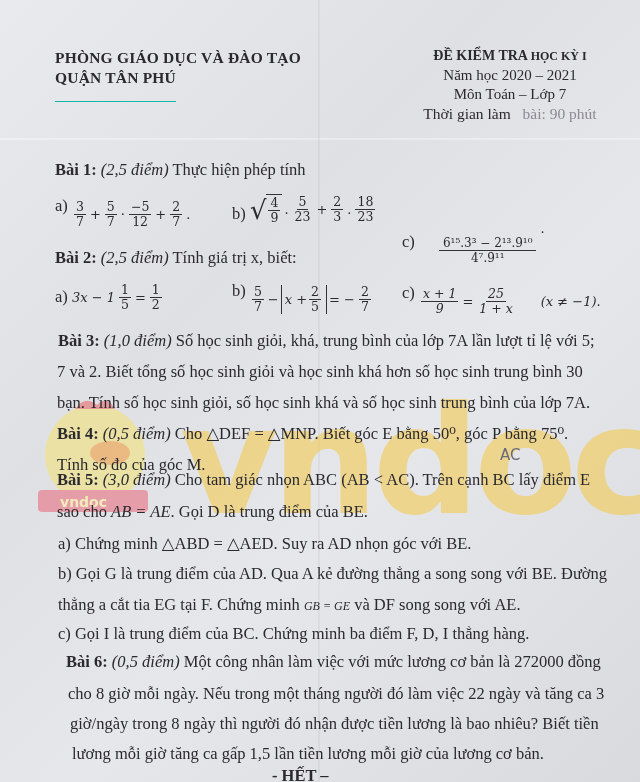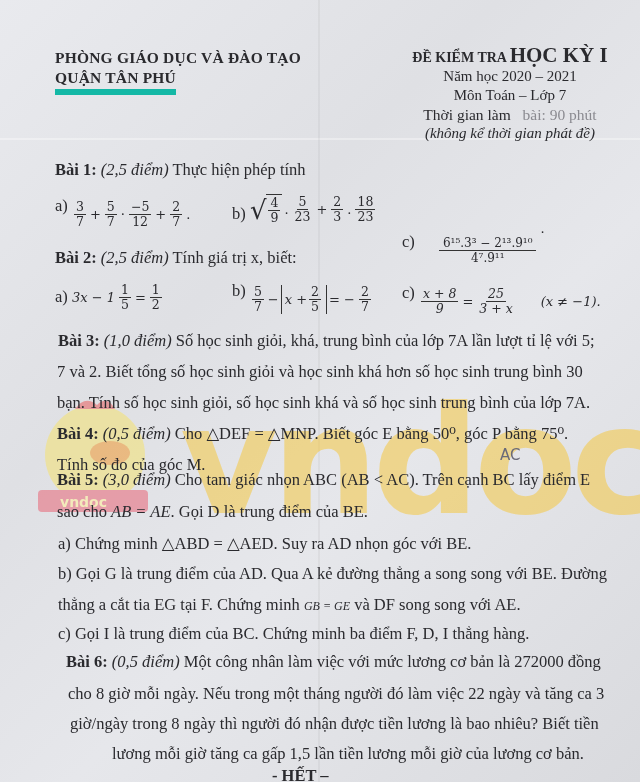--- a/index.html
+++ b/index.html
@@ -5,24 +5,24 @@
   html, body { margin:0; padding:0; }
   body {
     width:640px; height:782px; overflow:hidden; position:relative;
     background: linear-gradient(135deg, #e9eaee 0%, #dfe0e4 35%, #e6e7eb 60%, #d9dade 100%);
     font-family: "Liberation Serif", "DejaVu Serif", serif;
     color:#2a2a2e;
   }
   .crease { position:absolute; background:rgba(255,255,255,0.35); }
   .abs { position:absolute; white-space:nowrap; }
   .hdr-left { left:55px; top:48px; width:270px; text-align:left; font-weight:bold; font-size:15.5px; line-height:20px; letter-spacing:0.2px; }
-  .hdr-left .l2 { display:inline-block; border-bottom:6px solid #14b8a6; padding-bottom:1px; }
+  .hdr-left .l2 { display:inline-block; border-bottom:1px solid #14b8a6; padding-bottom:13px; }
   .hdr-right { left:390px; top:46px; width:240px; text-align:center; line-height:19px; }
   .hdr-right .t1 { font-weight:bold; font-size:14px; }
-  .hdr-right .t1 b { font-size:21px; }
+  .hdr-right .t1 b { font-size:12px; }
   .hdr-right .t2, .hdr-right .t3 { font-weight:normal; font-size:15px; }
   .hdr-right .t4 { font-size:15.5px; }
   .hdr-right .t4 .faint { color:#8a8a90;padding-left:8px; }
   .hdr-right .t5 { font-style:italic; font-size:15px; }
   .txt { font-size:16.5px; }
   .bai { font-weight:bold; }
   .pts { font-style:italic; }
   .math { font-family:"DejaVu Serif", serif; font-size:13px; display:inline-flex; align-items:center; gap:2px; }
   .frac { display:inline-flex; flex-direction:column; align-items:center; vertical-align:middle; margin:0 2px; font-size:12.5px; line-height:14px; }
   .frac .n { border-bottom:1px solid #333; padding:0 2px; }
@@ -56,21 +56,20 @@
 
 <div class="abs hdr-left">
   <div>PHÒNG GIÁO DỤC VÀ ĐÀO TẠO</div>
   <div><span class="l2">QUẬN TÂN PHÚ</span></div>
 </div>
 <div class="abs hdr-right">
   <div class="t1"><span>ĐỀ KIỂM TRA </span><b>HỌC KỲ I</b></div>
   <div class="t2">Năm học 2020 – 2021</div>
   <div class="t3">Môn Toán – Lớp 7</div>
   <div class="t4"><span>Thời gian làm </span><span class="faint">bài: 90 phút</span></div>
-  <div class="t5">(không kể thời gian phát đề)</div>
 </div>
 
 <div class="abs txt" style="left:55px;top:160px;">
   <span class="bai">Bài 1:</span> <span class="pts">(2,5 điểm)</span> <span>Thực hiện phép tính</span>
 </div>
 <div class="abs txt" style="left:55px;top:196px;">
   <span>a)</span>
   <span class="math">
     <span class="frac">
         <span class="n">3</span>
@@ -171,27 +170,27 @@
     <span class="frac">
         <span class="n">2</span>
         <span class="d">7</span>
       </span>
   </span>
 </div>
 <div class="abs txt" style="left:402px;top:283px;">
   <span>c)</span>
   <span class="math">
     <span class="frac it">
-        <span class="n">x + 8</span>
+        <span class="n">x + 1</span>
         <span class="d">9</span>
       </span>
     <span>=</span>
     <span class="frac it">
         <span class="n">25</span>
-        <span class="d">3 + x</span>
+        <span class="d">1 + x</span>
       </span>
     <span class="it" style="margin-left:22px;">(x ≠ −1).</span>
   </span>
 </div>
 
 <div class="abs txt" style="left:58px;top:331px;">
   <span class="bai">Bài 3:</span> <span class="pts">(1,0 điểm)</span> <span>Số học sinh giỏi, khá, trung bình của lớp 7A lần lượt tỉ lệ với 5;</span>
 </div>
 <div class="abs txt" style="left:57px;top:362px;">7 và 2. Biết tổng số học sinh giỏi và học sinh khá hơn số học sinh trung bình 30</div>
 <div class="abs txt" style="left:57px;top:393px;">bạn. Tính số học sinh giỏi, số học sinh khá và số học sinh trung bình của lớp 7A.</div>
@@ -213,15 +212,15 @@
 <div class="abs txt" style="left:58px;top:595px;">
   <span>thẳng a cắt tia EG tại F. Chứng minh </span><span class="it" style="font-size:12px;">GB = GE</span><span> và DF song song với AE.</span>
 </div>
 <div class="abs txt" style="left:58px;top:624px;">c) Gọi I là trung điểm của BC. Chứng minh ba điểm F, D, I thẳng hàng.</div>
 
 <div class="abs txt" style="left:66px;top:652px;">
   <span class="bai">Bài 6:</span> <span class="pts">(0,5 điểm)</span> <span>Một công nhân làm việc với mức lương cơ bản là 272000 đồng</span>
 </div>
 <div class="abs txt" style="left:68px;top:684px;">cho 8 giờ mỗi ngày. Nếu trong một tháng người đó làm việc 22 ngày và tăng ca 3</div>
 <div class="abs txt" style="left:70px;top:714px;">giờ/ngày trong 8 ngày thì người đó nhận được tiền lương là bao nhiêu? Biết tiền</div>
-<div class="abs txt" style="left:72px;top:744px;margin-left:40px;">lương mỗi giờ tăng ca gấp 1,5 lần tiền lương mỗi giờ của lương cơ bản.</div>
+<div class="abs txt" style="left:72px;top:744px;">lương mỗi giờ tăng ca gấp 1,5 lần tiền lương mỗi giờ của lương cơ bản.</div>
 
 <div class="abs txt bai" style="left:272px;top:766px;">- HẾT –</div>
 
 </body></html>

